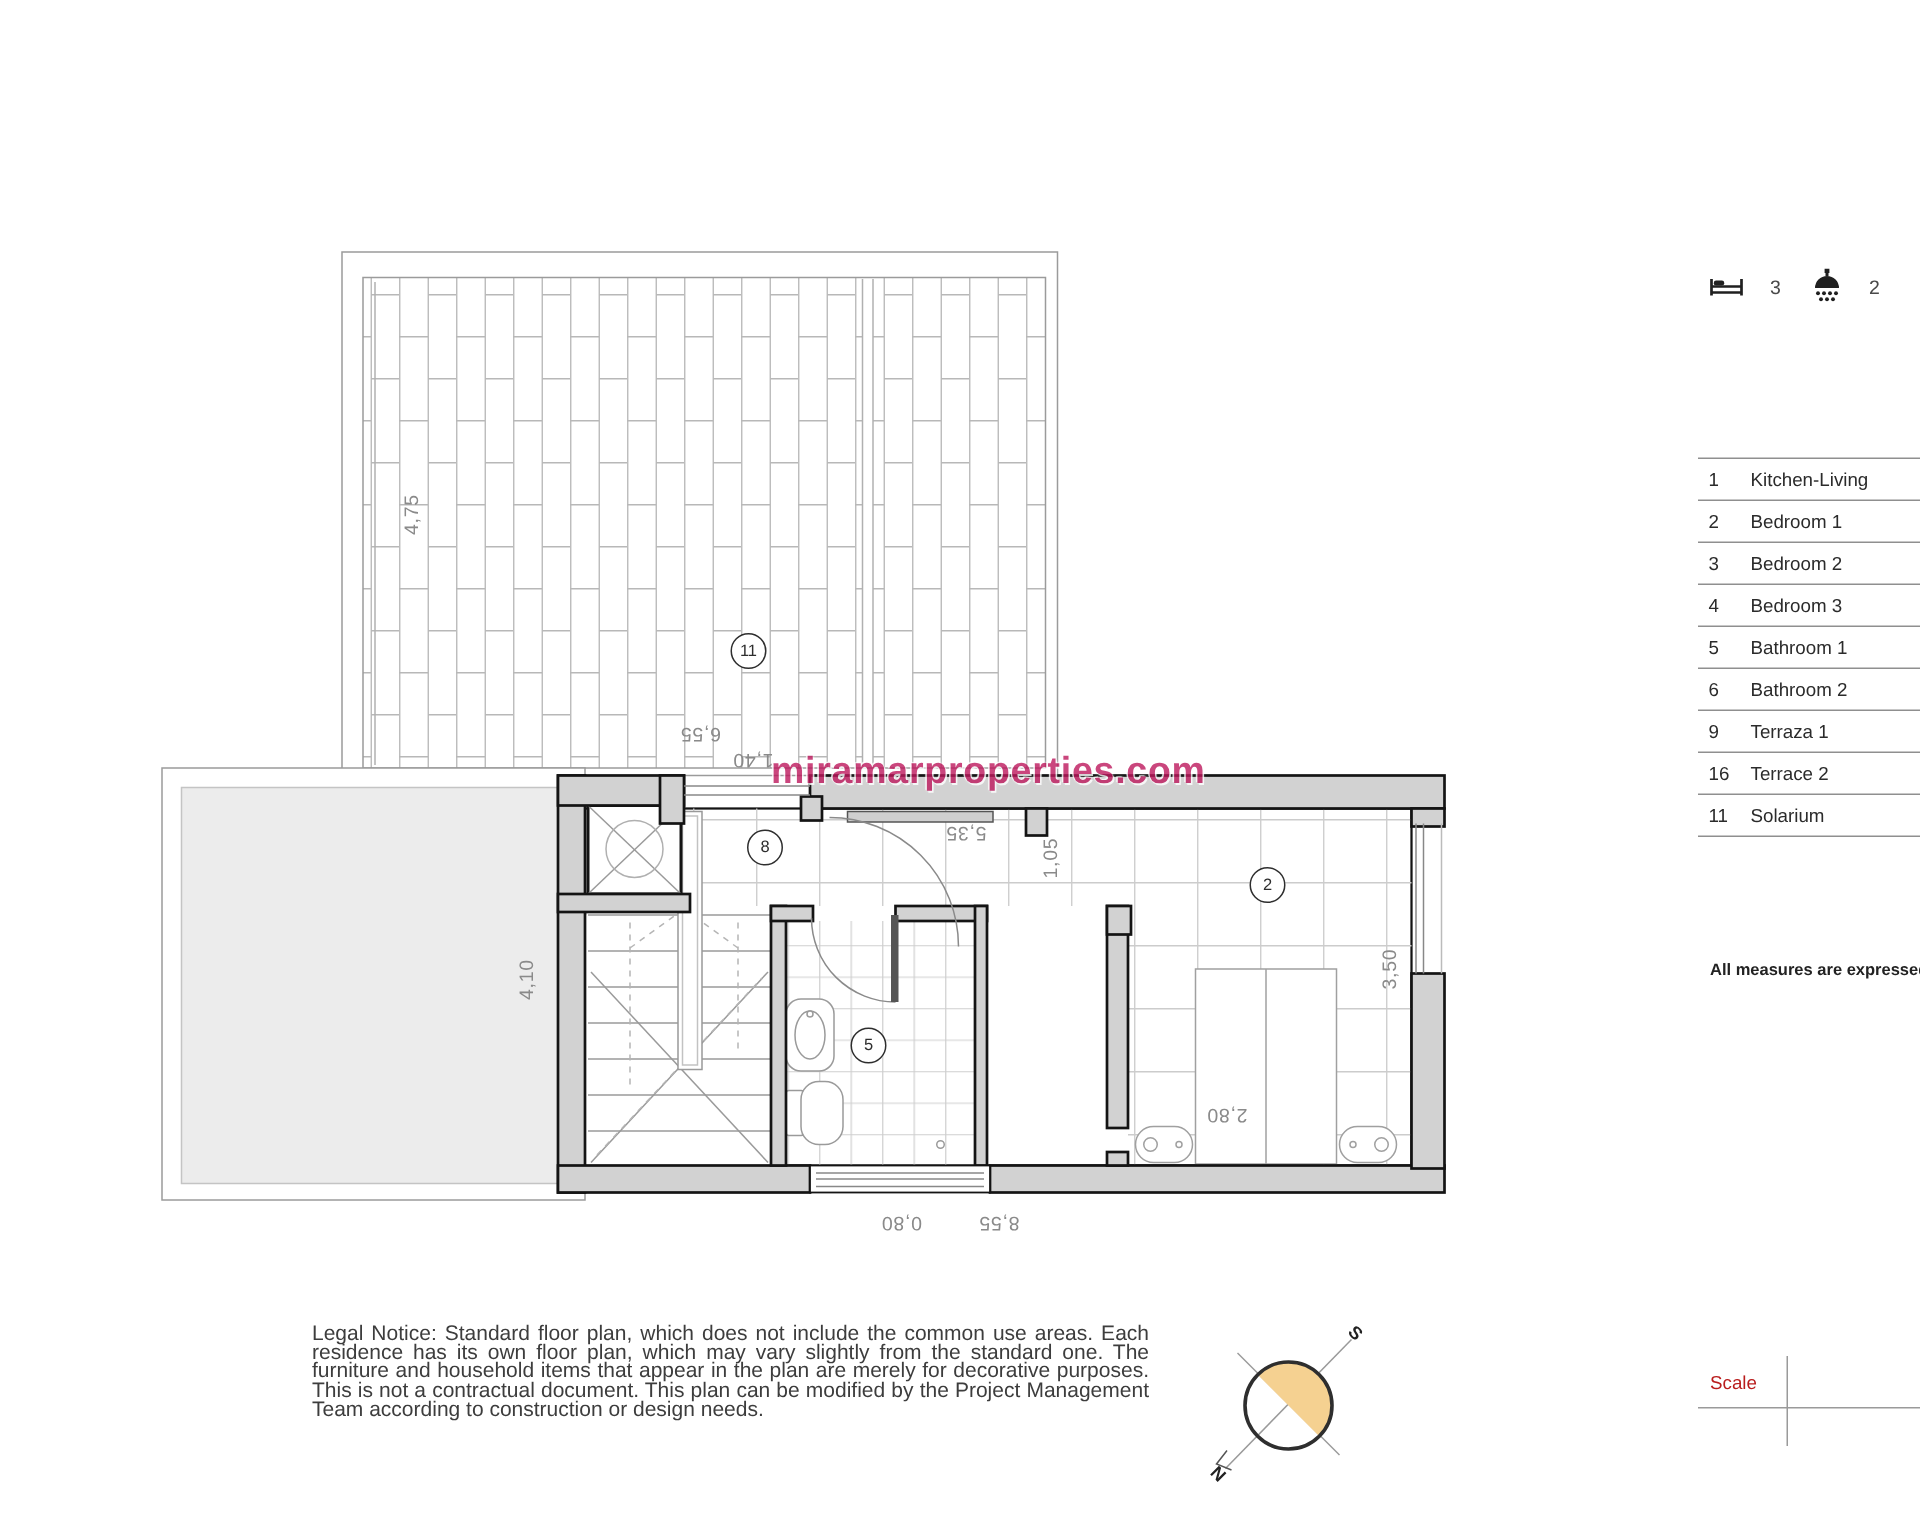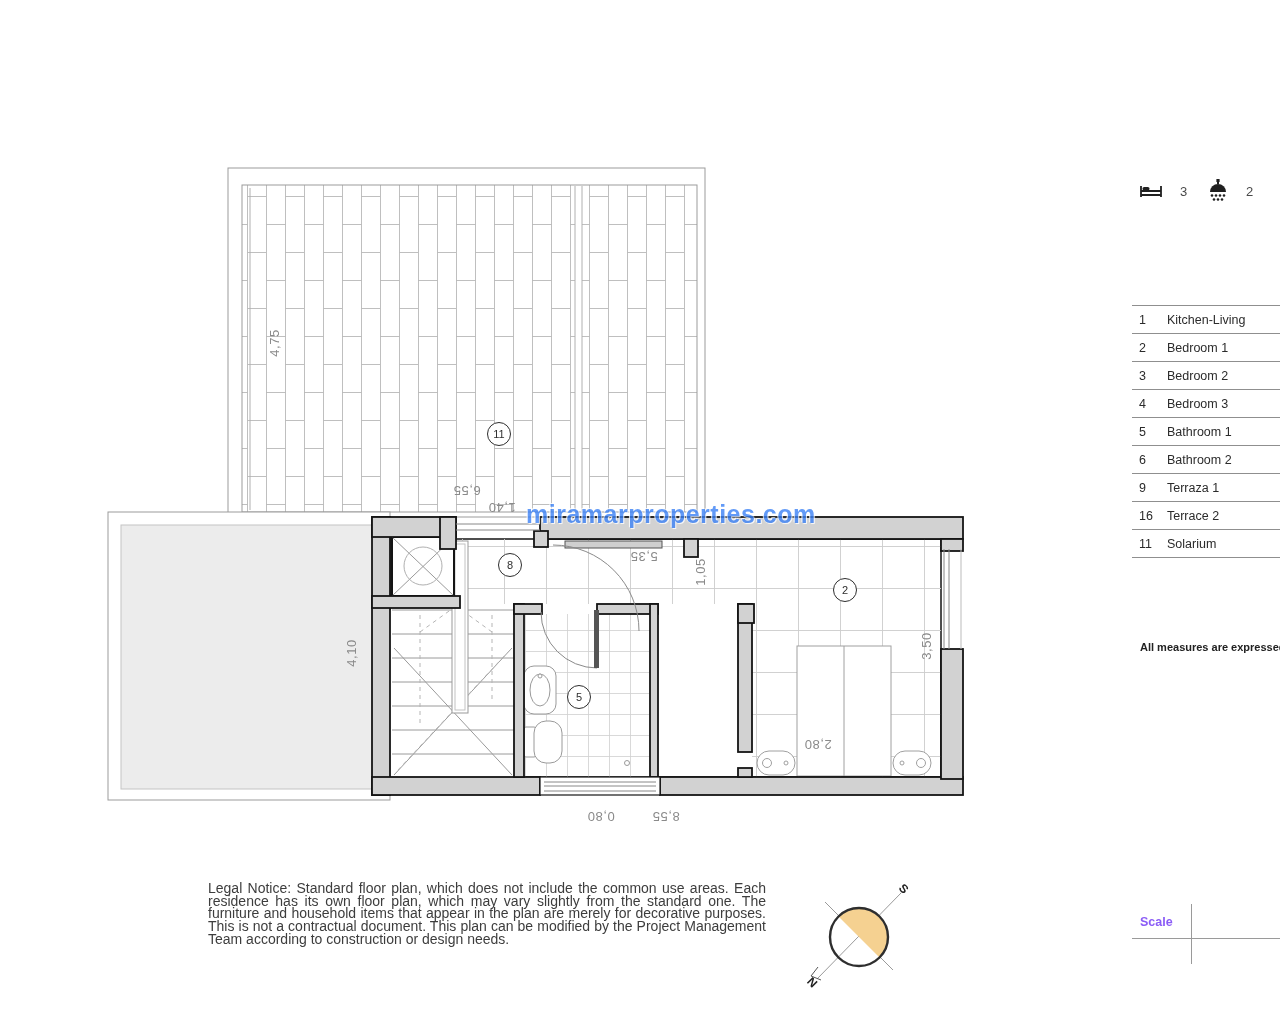--- a/index.html
+++ b/index.html
@@ -9,38 +9,38 @@
   
   .dim{position:absolute;font-size:13px;color:#8a8a8a;letter-spacing:.5px;white-space:nowrap;
        transform:translate(-50%,-50%);}
   .dim.r180{transform:translate(-50%,-50%) rotate(180deg);}
   .dim.rccw{transform:translate(-50%,-50%) rotate(-90deg);}
   
   .roomnum{position:absolute;width:22px;height:22px;border:1.5px solid #2e2e2e;border-radius:50%;
            background:#fff;color:#2e2e2e;font-size:11px;line-height:22px;text-align:center;
            transform:translate(-50%,-50%);}
   
-  .watermark{position:absolute;left:514px;top:500px;font-size:25px;font-weight:bold;color:#3b82f6;
-             letter-spacing:.5px;opacity:.8;text-shadow:0 0 1px #fff,0 0 2px #fff,1px 1px 0 #fff,-1px -1px 0 #fff;margin-left:12px;}
+  .watermark{position:absolute;left:514px;top:500px;font-size:25px;font-weight:bold;color:#be185d;
+             letter-spacing:.5px;opacity:.8;text-shadow:0 0 1px #fff,0 0 2px #fff,1px 1px 0 #fff,-1px -1px 0 #fff;}
   
   .icon-count{position:absolute;font-size:13px;color:#4a4a4a;}
   
   .legend{position:absolute;left:1132px;top:305px;width:160px;}
   .lrow{display:flex;align-items:center;height:27px;border-top:1px solid #8f8f8f;
         font-size:12.5px;color:#2b2b2b;}
   .lrow:last-child{border-bottom:1px solid #8f8f8f;}
   .lrow .num{width:22px;padding-left:7px;}
   .lrow .nm{flex:1;padding-left:6px;}
   .lrow .val{margin-left:auto;padding-right:0;margin-right:-4px;}
   .measures{position:absolute;left:1140px;top:641px;font-size:11px;font-weight:600;color:#222;
             white-space:nowrap;}
   
   .legal{position:absolute;left:208px;top:882px;width:558px;font-size:14px;line-height:12.7px;
          color:#3d3d3d;text-align:justify;}
-  .scale-label{position:absolute;left:1140px;top:915px;font-size:12.5px;color:#8b5cf6;font-weight:bold;}
+  .scale-label{position:absolute;left:1140px;top:915px;font-size:12.5px;color:#b91c1c;}
   .vline{position:absolute;left:1191px;top:904px;width:1px;height:60px;background:#9a9a9a;}
   .hline{position:absolute;left:1132px;top:938px;width:160px;height:1px;background:#9a9a9a;}
   .pagelbl{position:absolute;left:1252px;top:972px;font-size:12.5px;color:#555;margin-left:44px;}
   svg text{font-family:"Liberation Sans",sans-serif;}
 </style>
 </head>
 <body>
 
 <div class="frame">
 

